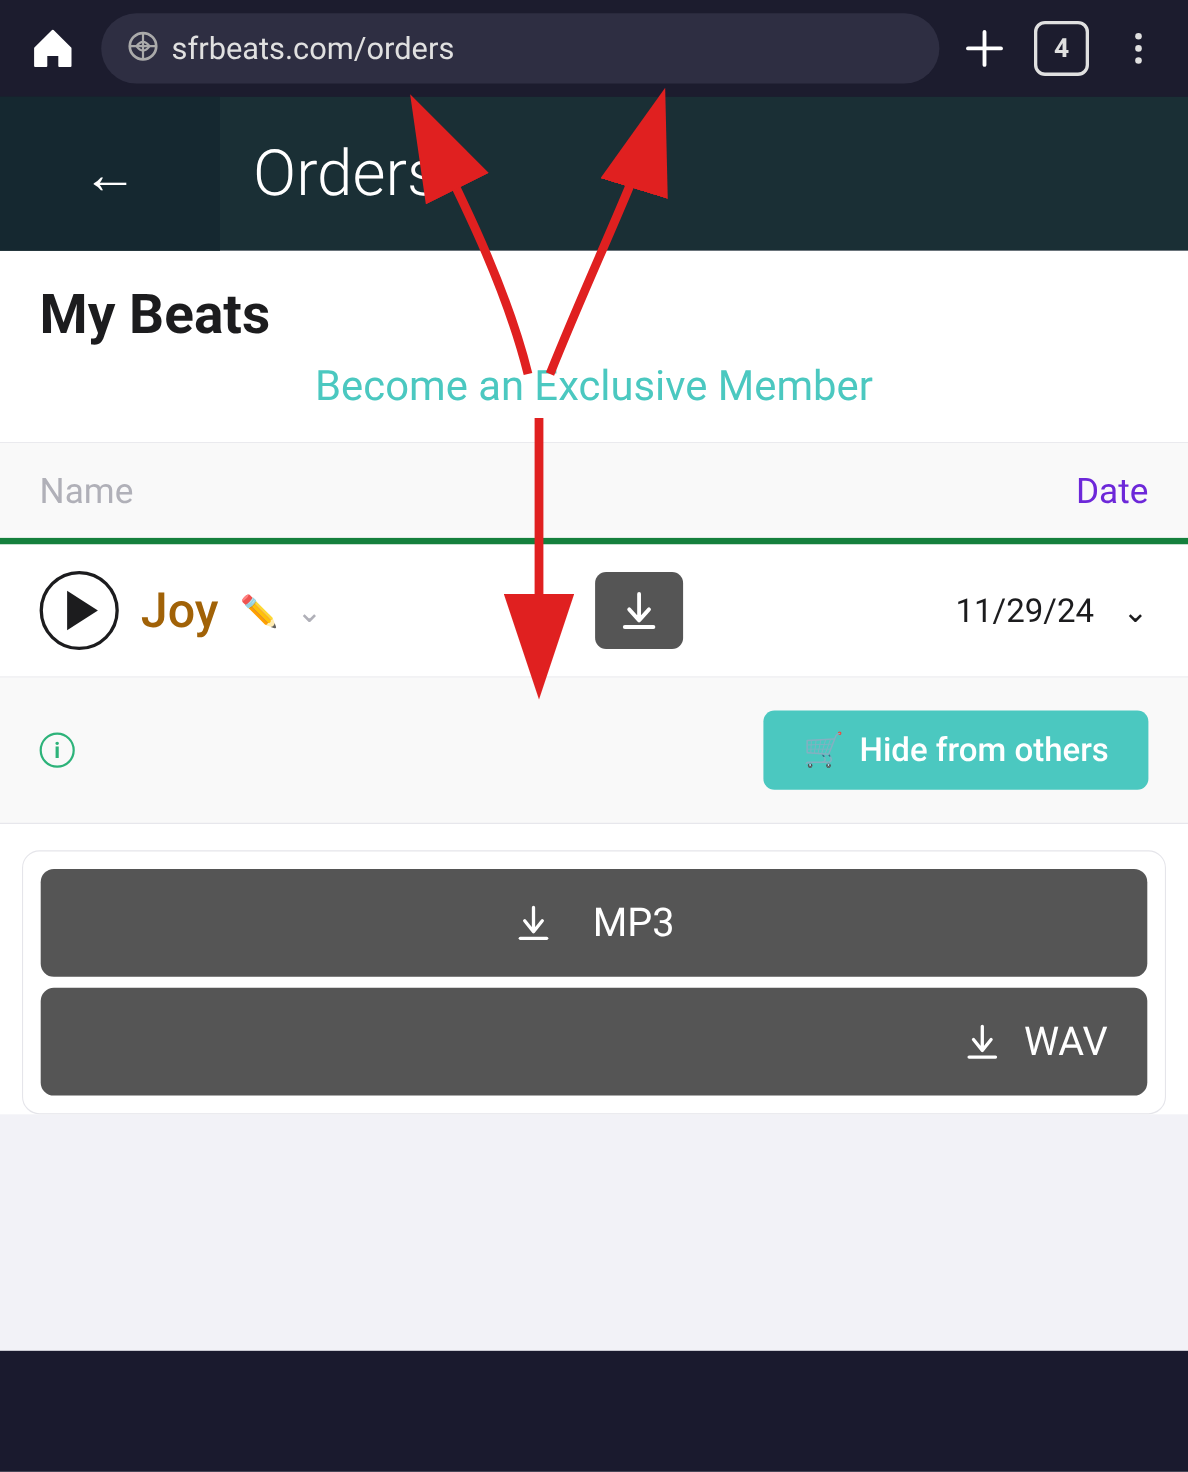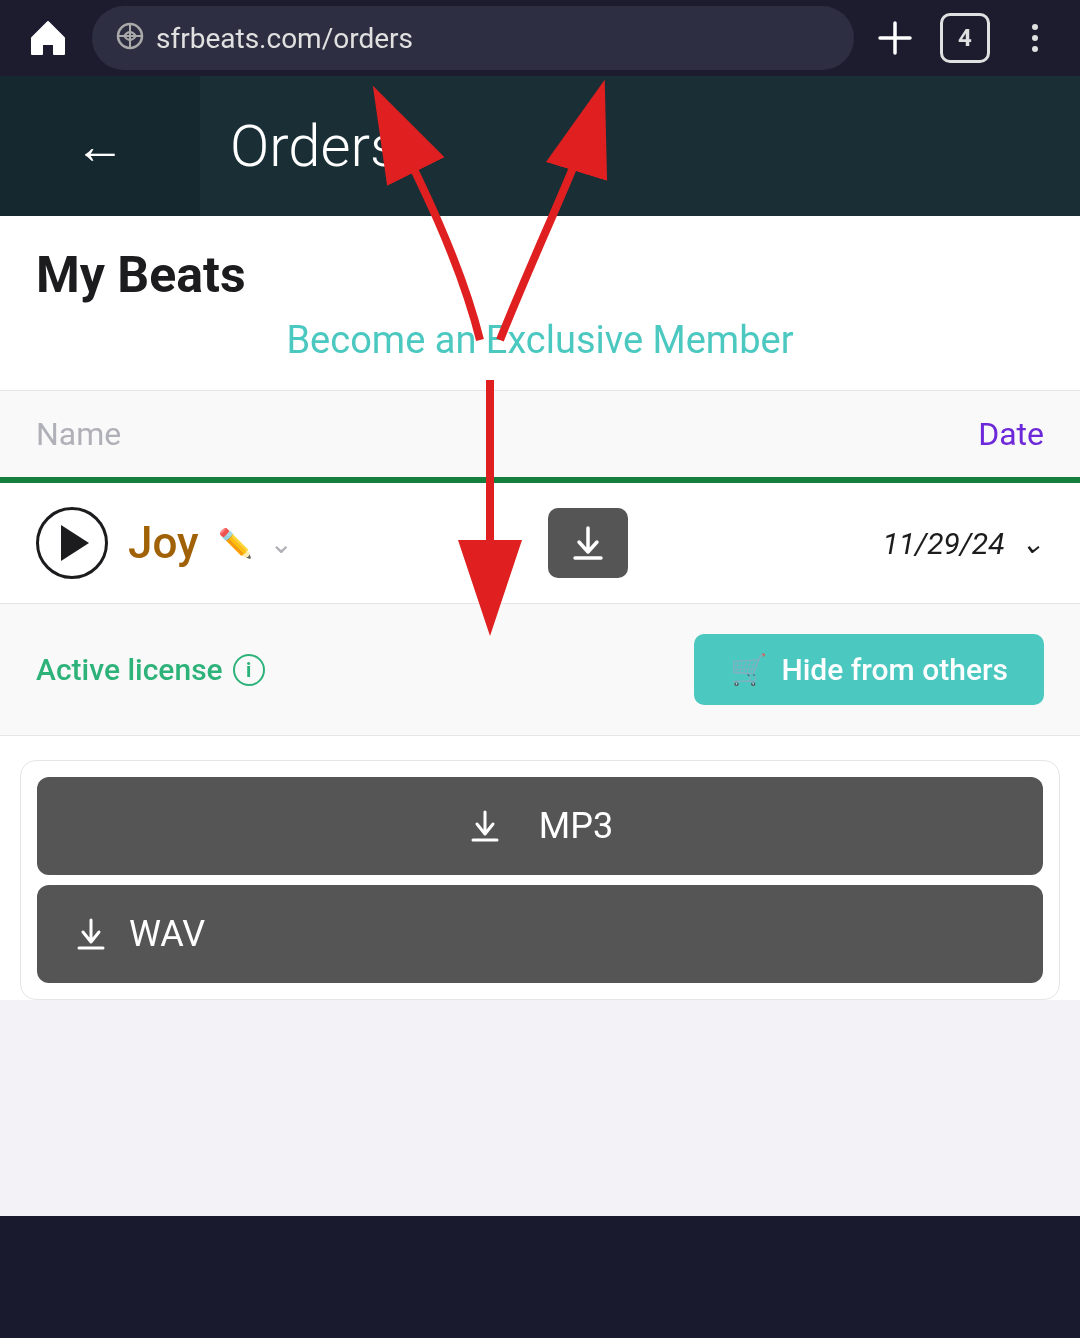--- a/index.html
+++ b/index.html
@@ -13,21 +13,21 @@
       overflow-x: hidden;
     }
 
     
     .browser-bar {
       background: #1c1c2e;
       padding: 18px 20px;
       display: flex;
       align-items: center;
       gap: 16px;
-      height: 76px;
+      height: 88px;
     }
 
     .home-icon-btn {
       width: 56px;
       height: 56px;
       display: flex;
       align-items: center;
       justify-content: center;
       flex-shrink: 0;
     }
@@ -256,23 +256,22 @@
       font-size: 32px;
       flex-shrink: 0;
     }
 
     .beat-date {
       font-size: 30px;
       color: #1c1c1e;
       margin-left: auto;
       display: flex;
       align-items: center;
-      gap: 16px;
+      gap: 26px;
       white-space: nowrap;
-      font-style: italic;
     }
 
     .date-chevron {
       color: #1c1c1e;
       font-size: 28px;
     }
 
     
     .beat-expanded {
       background: #f9f9f9;
@@ -350,21 +349,21 @@
     }
 
     .download-option-2 {
       background: #555;
       color: white;
       padding: 28px 36px;
       font-size: 36px;
       font-weight: 400;
       display: flex;
       align-items: center;
-      justify-content: flex-start;
+      justify-content: flex-end;
       gap: 20px;
       border-radius: 12px;
       margin: 10px 16px 16px;
     }
 
     .arrow-svg {
       position: absolute;
       top: 0;
       left: 0;
       width: 100%;
@@ -475,21 +474,20 @@
 
         <div class="beat-date">
           <span>11/29/24</span>
           <span class="date-chevron">⌄</span>
         </div>
       </div>
 
       <div class="beat-expanded">
         <div class="license-row">
           <div class="active-license">
-            <span>Active license</span>
             <div class="info-circle">
               <span>i</span>
             </div>
           </div>
           <div class="hide-btn">
             <span class="cart-icon">🛒</span>
             <span>Hide from others</span>
           </div>
         </div>
       </div>

